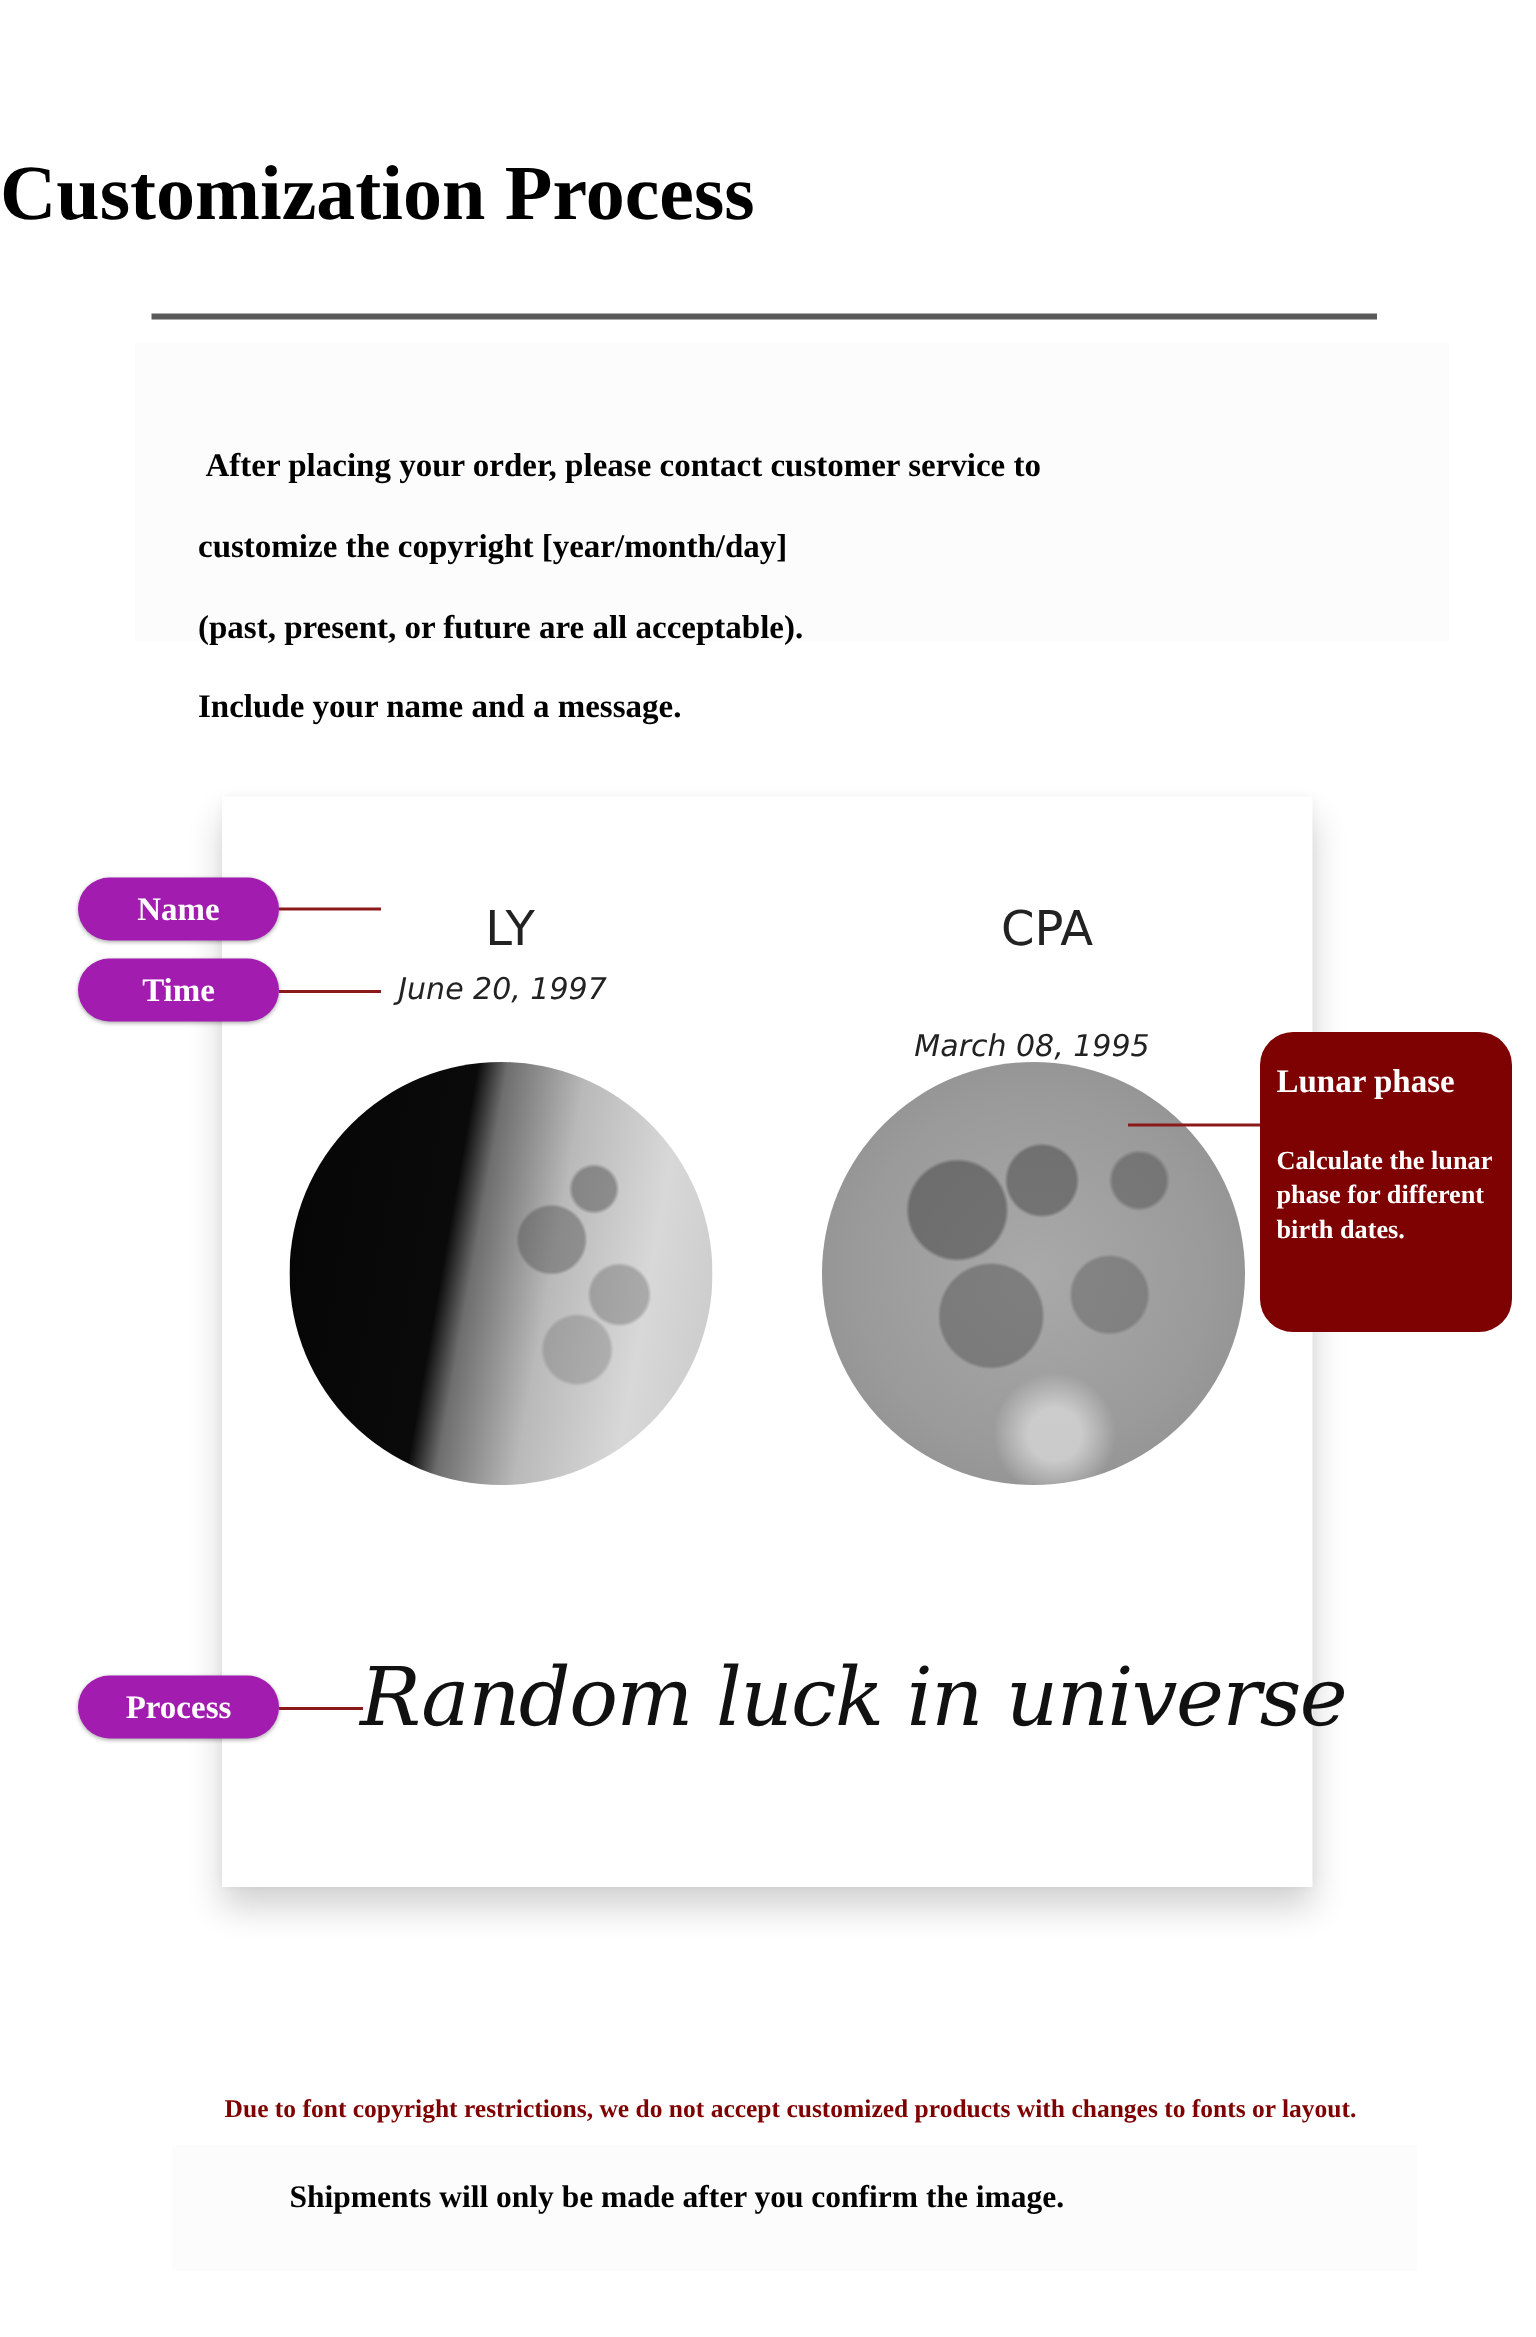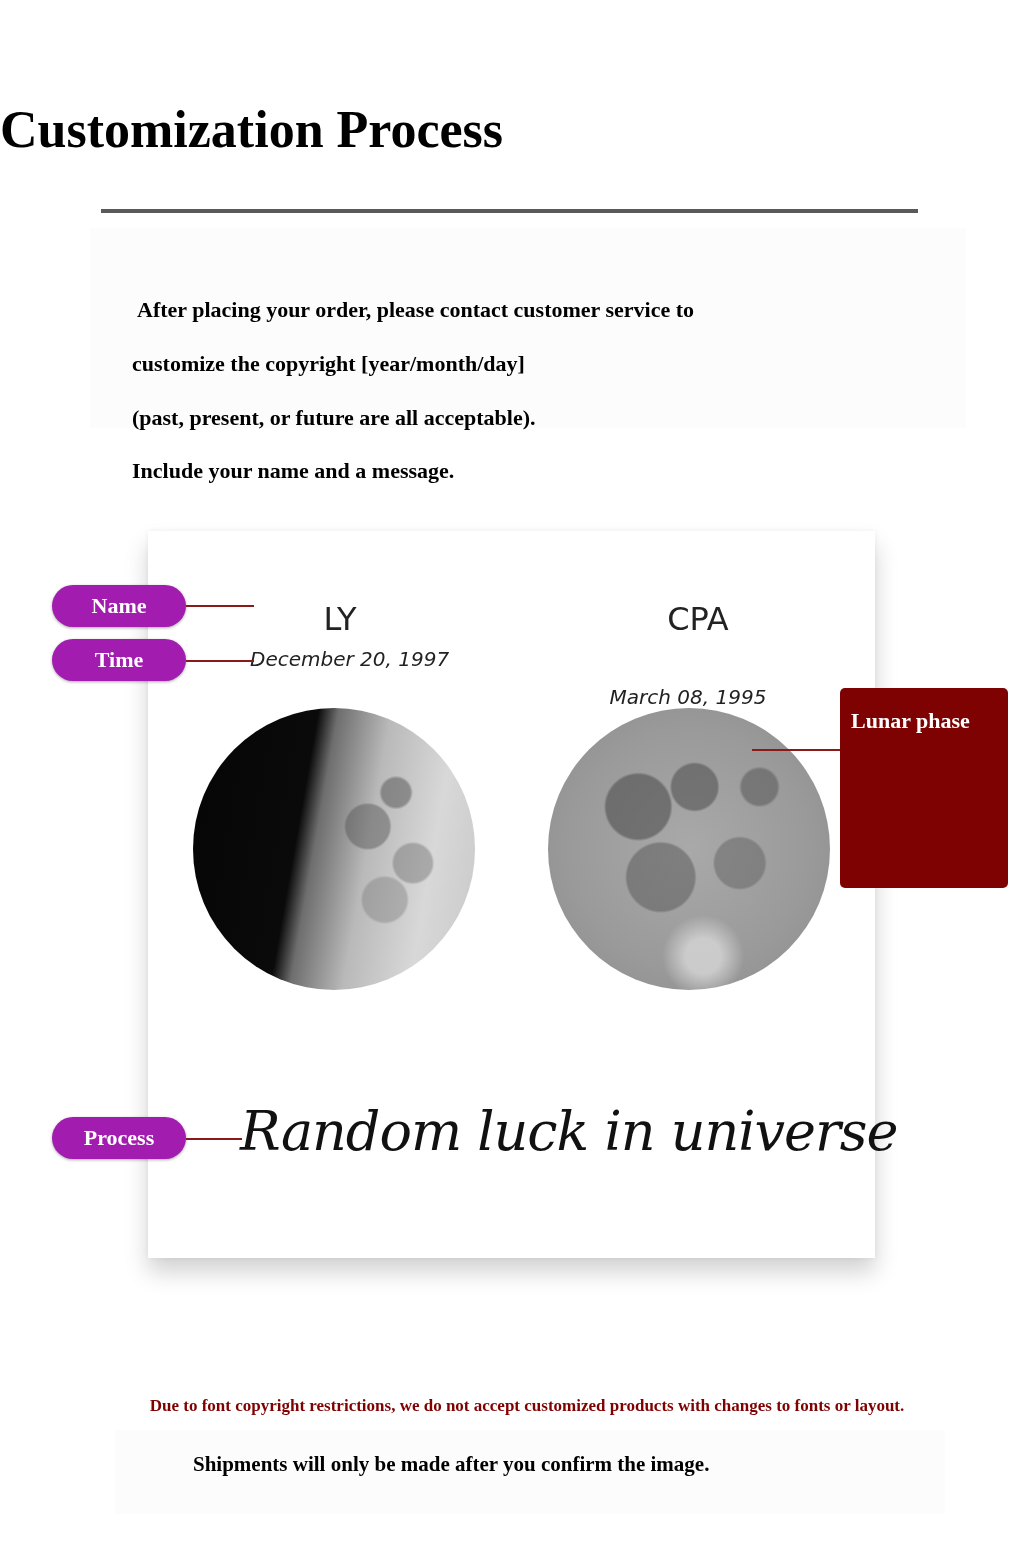--- a/index.html
+++ b/index.html
@@ -51,21 +51,21 @@
       radial-gradient(circle at 32% 35%, rgba(70,70,70,0.55) 0 12%, transparent 13%),
       radial-gradient(circle at 52% 28%, rgba(75,75,75,0.55) 0 9%, transparent 10%),
       radial-gradient(circle at 75% 28%, rgba(80,80,80,0.5) 0 6%, transparent 7%),
       radial-gradient(circle at 40% 60%, rgba(85,85,85,0.5) 0 14%, transparent 15%),
       radial-gradient(circle at 68% 55%, rgba(90,90,90,0.45) 0 10%, transparent 11%),
       radial-gradient(circle at 55% 88%, rgba(215,215,215,0.8) 0 6%, transparent 14%),
       radial-gradient(circle at 50% 50%, #a9a9a9 0%, #9a9a9a 60%, #8a8a8a 100%);
   }
   .lunar-box {
     left: 840px; top: 688px; width: 168px; height: 200px; background: #7f0202;
-    border-radius: 5px; color: #fff; box-sizing: border-box; padding: 20px 10px 0 11px;
+    border-radius: 22px; color: #fff; box-sizing: border-box; padding: 20px 10px 0 11px;
   }
   .lunar-title { font-family: "Liberation Serif", serif; font-weight: bold; font-size: 22px; white-space: nowrap; }
   .lunar-desc { font-family: "Liberation Serif", serif; font-weight: bold; font-size: 17.5px; line-height: 23px; margin-top: 28px; }
   .script {
     left: 240px; top: 1082px; width: 560px; height: 100px;
     font-family: "DejaVu Serif", serif; font-style: italic; font-size: 54px; color: #111;
     white-space: nowrap; letter-spacing: -1px; line-height: 100px; text-align: center;
   }
   .notice {
     left: 0; width: 1054px; top: 1396px; text-align: center;
@@ -85,38 +85,39 @@
 
 <div class="abs intro-box"></div>
 <div class="abs intro-line" style="left:137px;top:257px;">After placing your order, please contact customer service to</div>
 <div class="abs intro-line" style="left:132px;top:311px;">customize the copyright [year/month/day]</div>
 <div class="abs intro-line" style="left:132px;top:365px;text-align:right;">(past, present, or future are all acceptable).</div>
 <div class="abs intro-line" style="left:132px;top:418px;">Include your name and a message.</div>
 
 <div class="abs card"></div>
 
 <div class="abs hand" style="left:290px;top:600px;width:100px;font-size:32px;">LY</div>
-<div class="abs hand" style="left:250px;top:647px;width:170px;font-size:20px;font-style:italic;">December 20, 1997</div>
+<div class="abs hand" style="left:250px;top:647px;width:170px;font-size:20px;font-style:italic;">June 20, 1997</div>
 <div class="abs hand" style="left:638px;top:600px;width:120px;font-size:32px;">CPA</div>
 <div class="abs hand" style="left:598px;top:647px;width:180px;font-size:20px;font-style:italic;margin-top:38px;">March 08, 1995</div>
 
 <div class="abs moon moon-crescent"></div>
 <div class="abs moon moon-full"></div>
 
 <div class="abs script">Random luck in universe</div>
 
 <div class="abs pill" style="left:52px;top:585px;width:134px;height:42px;line-height:42px;">Name</div>
 <div class="abs leader" style="left:186px;top:605px;width:68px;"></div>
 
 <div class="abs pill" style="left:52px;top:639px;width:134px;height:42px;line-height:42px;">Time</div>
 <div class="abs leader" style="left:186px;top:660px;width:68px;"></div>
 
 <div class="abs pill" style="left:52px;top:1117px;width:134px;height:42px;line-height:42px;">Process</div>
 <div class="abs leader" style="left:186px;top:1138px;width:56px;"></div>
 
 <div class="abs leader" style="left:752px;top:749px;width:88px;"></div>
 <div class="abs lunar-box">
   <div class="lunar-title">Lunar phase</div>
+  <div class="lunar-desc">Calculate the lunar phase for different birth dates.</div>
 </div>
 
 <div class="abs notice">Due to font copyright restrictions, we do not accept customized products with changes to fonts or layout.</div>
 <div class="abs ship-box"></div>
 <div class="abs ship">Shipments will only be made after you confirm the image.</div>
 
 </body></html>

